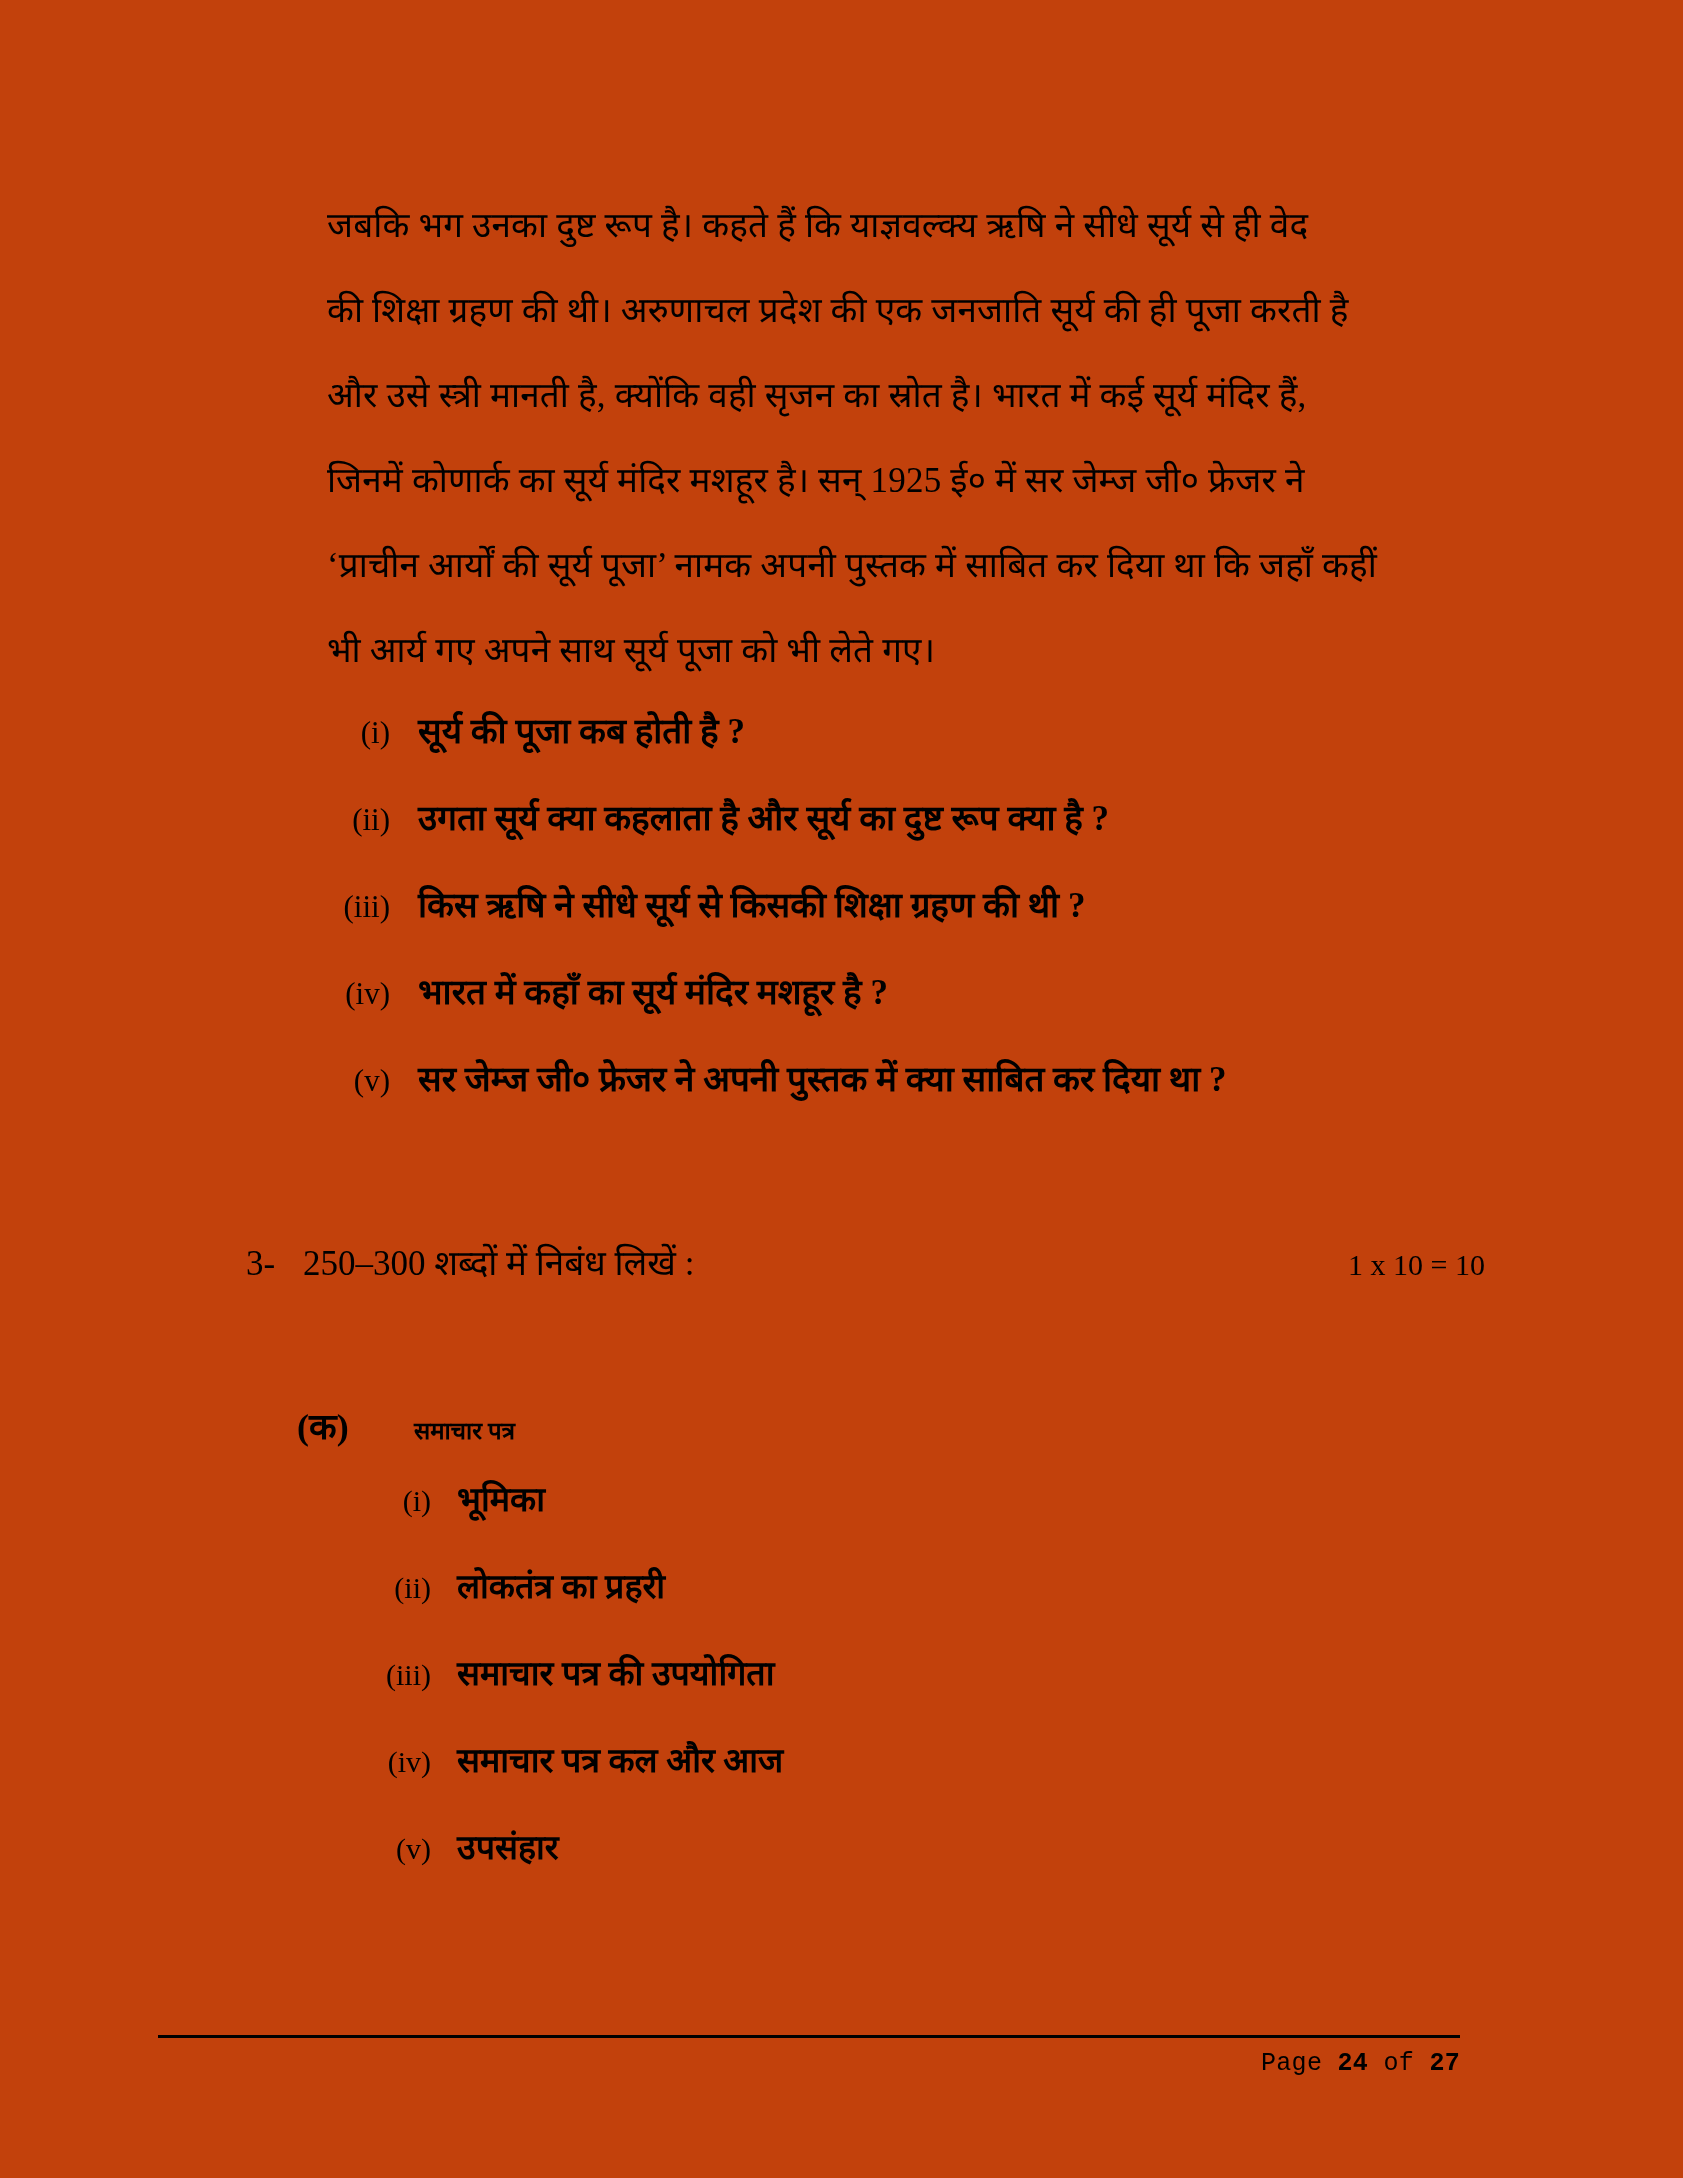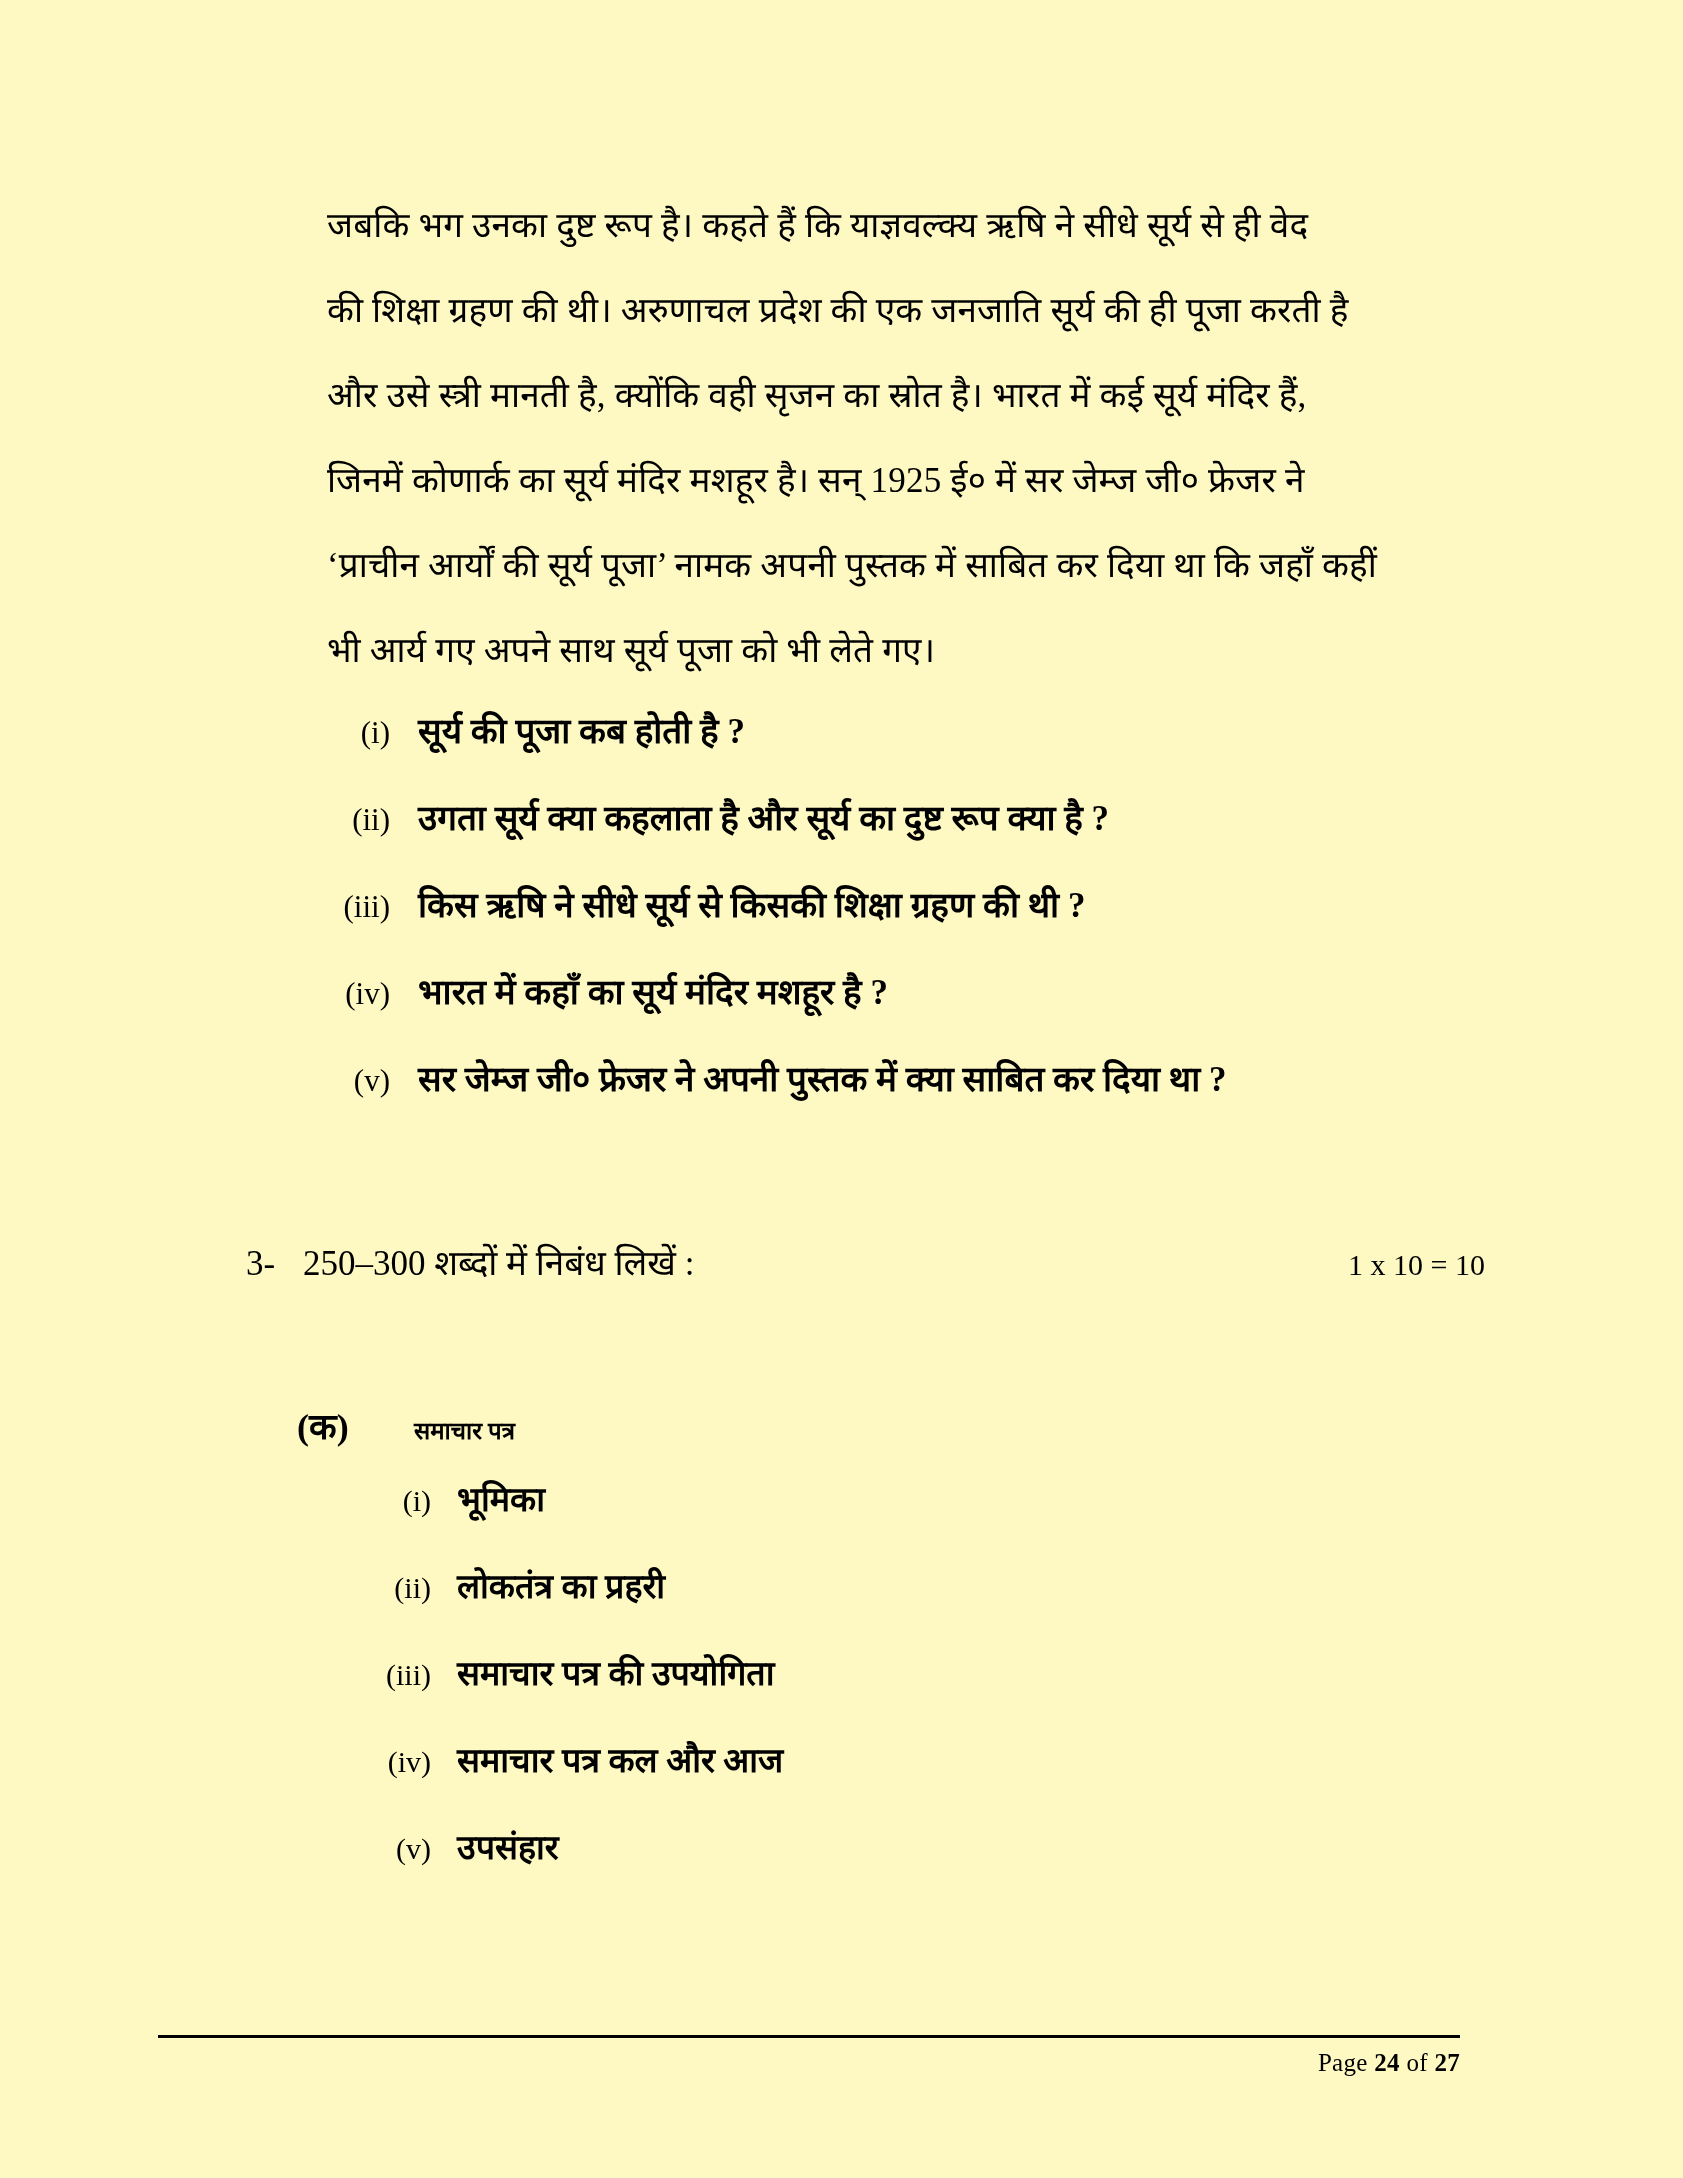--- a/index.html
+++ b/index.html
@@ -14,21 +14,21 @@
     font-family: "Liberation Serif", "DejaVu Serif", serif;
     color: #000000;
     position: relative;
     overflow: hidden;
   }
 
   .page {
     position: relative;
     width: 1683px;
     height: 2178px;
-    background: #fef9c3;
+    background: #c2410c;
     padding: 0;
   }
 
   
   .passage {
     position: absolute;
     left: 327px;
     top: 183px;
     width: 1139px;
   }
@@ -159,21 +159,21 @@
     top: 2035px;
     width: 1302px;
     height: 3px;
     background: #000000;
   }
   .footer-text {
     position: absolute;
     right: 223px;
     top: 2049px;
     font-size: 25px;
-    font-family: Liberation Serif, serif;
+    font-family: Liberation Mono, monospace;
     letter-spacing: 0.3px;
   }
   .footer-text b { font-weight: bold; }
   .footer-text .lt { font-weight: normal; }
 </style>
 </head>
 <body>
 
 <div class="page">
 

